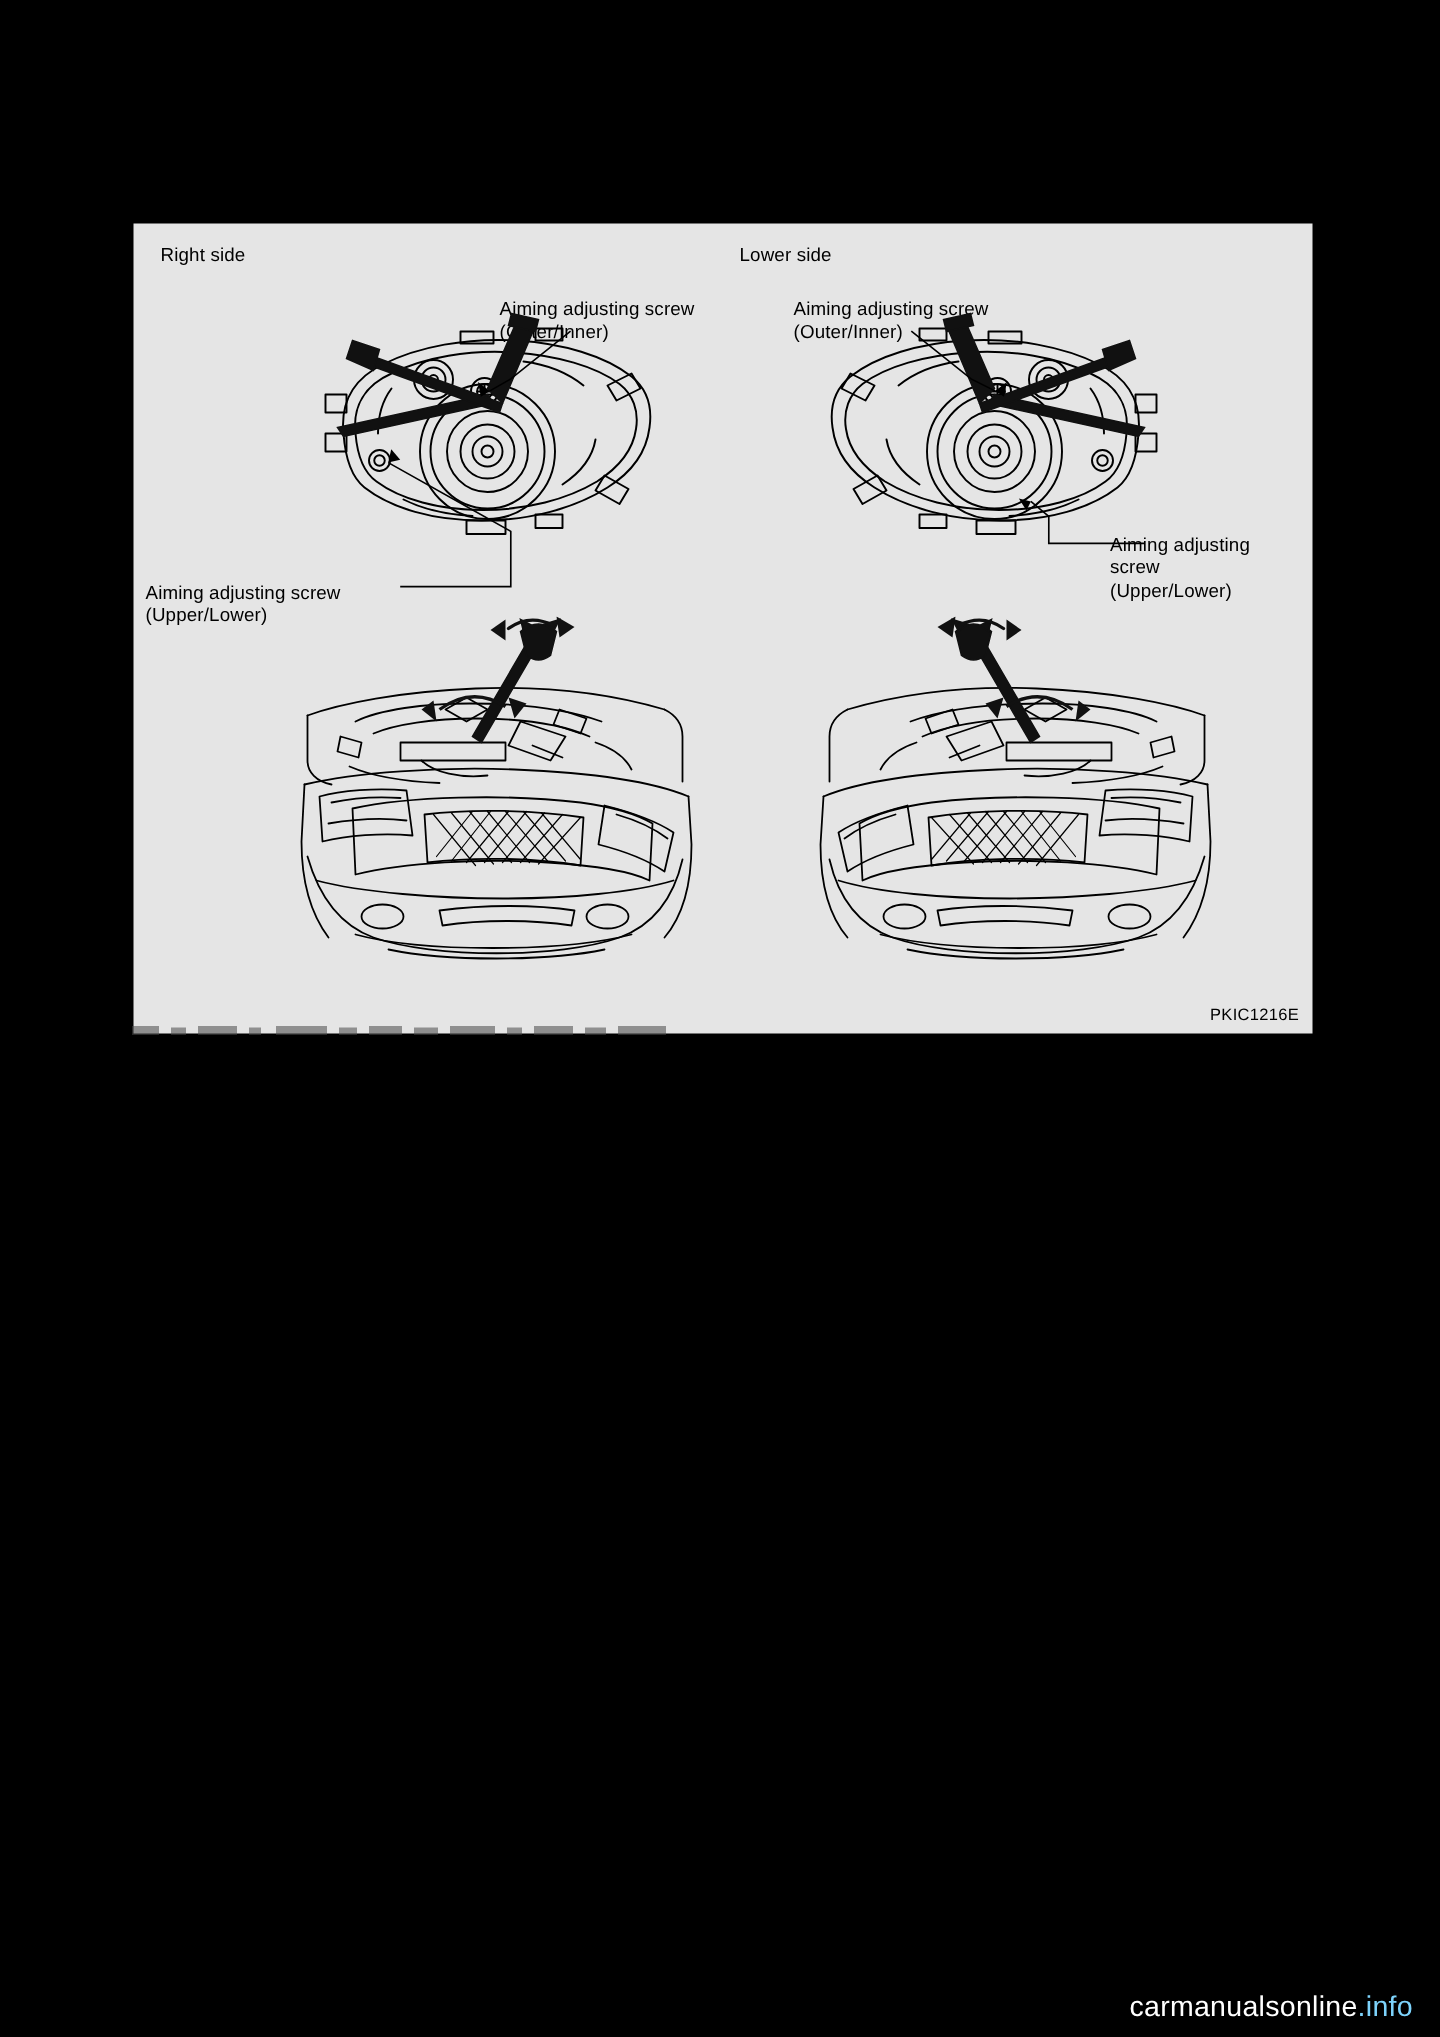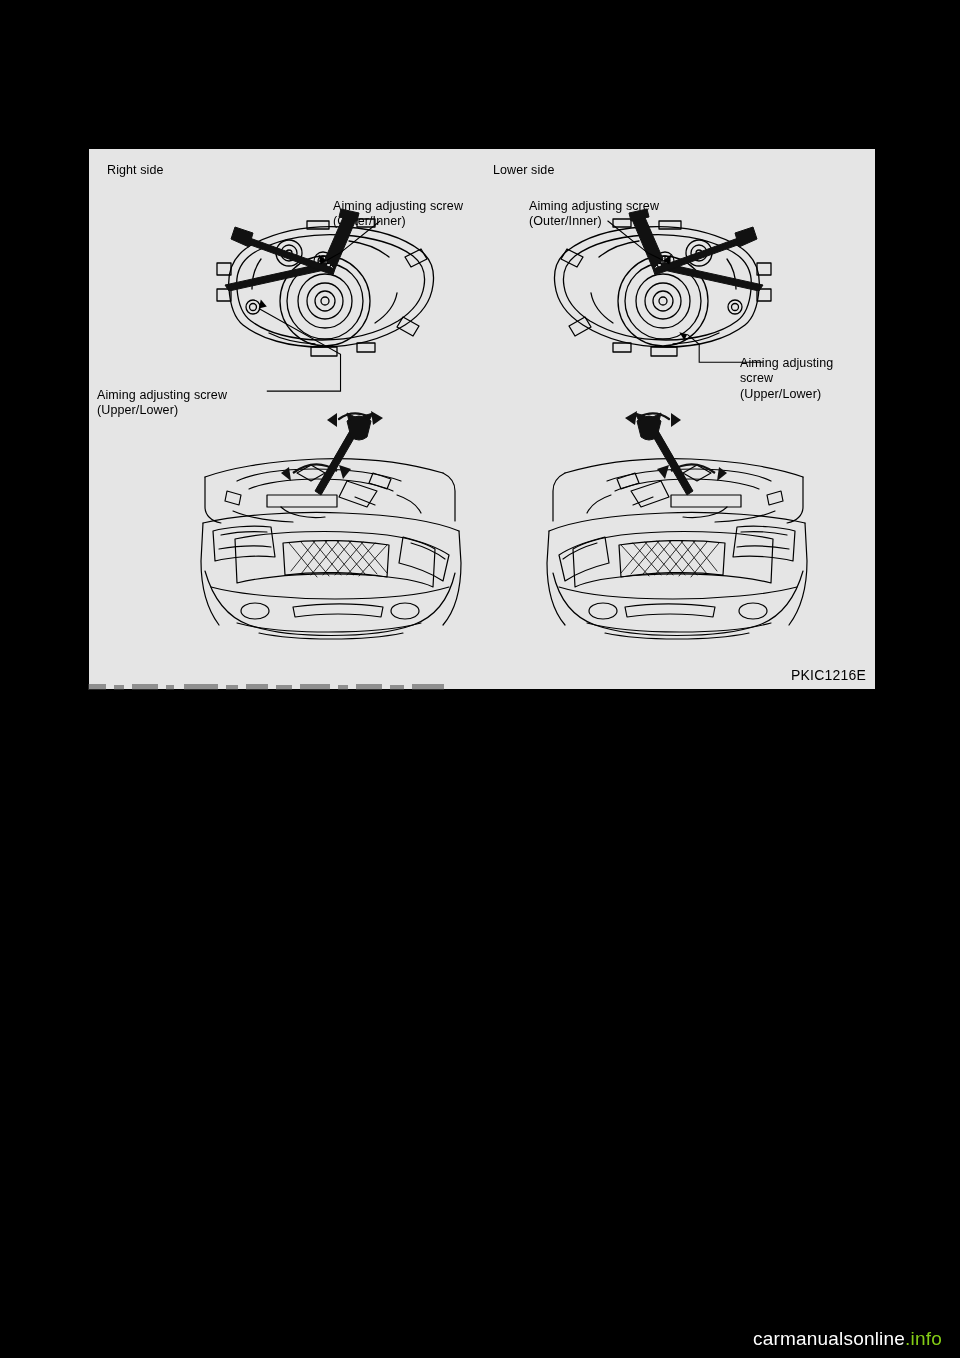--- a/index.html
+++ b/index.html
@@ -42,21 +42,21 @@
   #label-r-outer-inner { left: 244px; top: 50px; }
   #label-r-upper-lower { left: 8px;   top: 239px; }
 
   #label-l-outer-inner { left: 440px; top: 50px; }
   #label-l-upper-lower { left: 651px; top: 207px; }
 
   #fig-code {
     position: absolute;
     right: 9px;
     bottom: 6px;
-    font-size: 14px;
+    font-size: 11px;
     color: #000000;
     letter-spacing: 0.2px;
   }
 
   
   .drawing {
     position: absolute;
   }
   #drawing-right-headlamp { left: 118px; top: 48px;  width: 240px; height: 200px; }
   #drawing-left-headlamp  { left: 452px; top: 48px;  width: 240px; height: 200px; }
@@ -73,21 +73,21 @@
 
   
   #footer-watermark {
     position: absolute;
     right: 18px;
     bottom: 8px;
     font-size: 19px;
     color: #ffffff;
     letter-spacing: 0.2px;
   }
-  #footer-watermark .wm-dim { color: #84cc16; }
+  #footer-watermark .wm-dim { color: #7dd3fc; }
 
   
   #panel-artifact {
     position: absolute;
     left: 88px;
     top: 684px;
     width: 360px;
     height: 7px;
     opacity: 0.55;
   }

